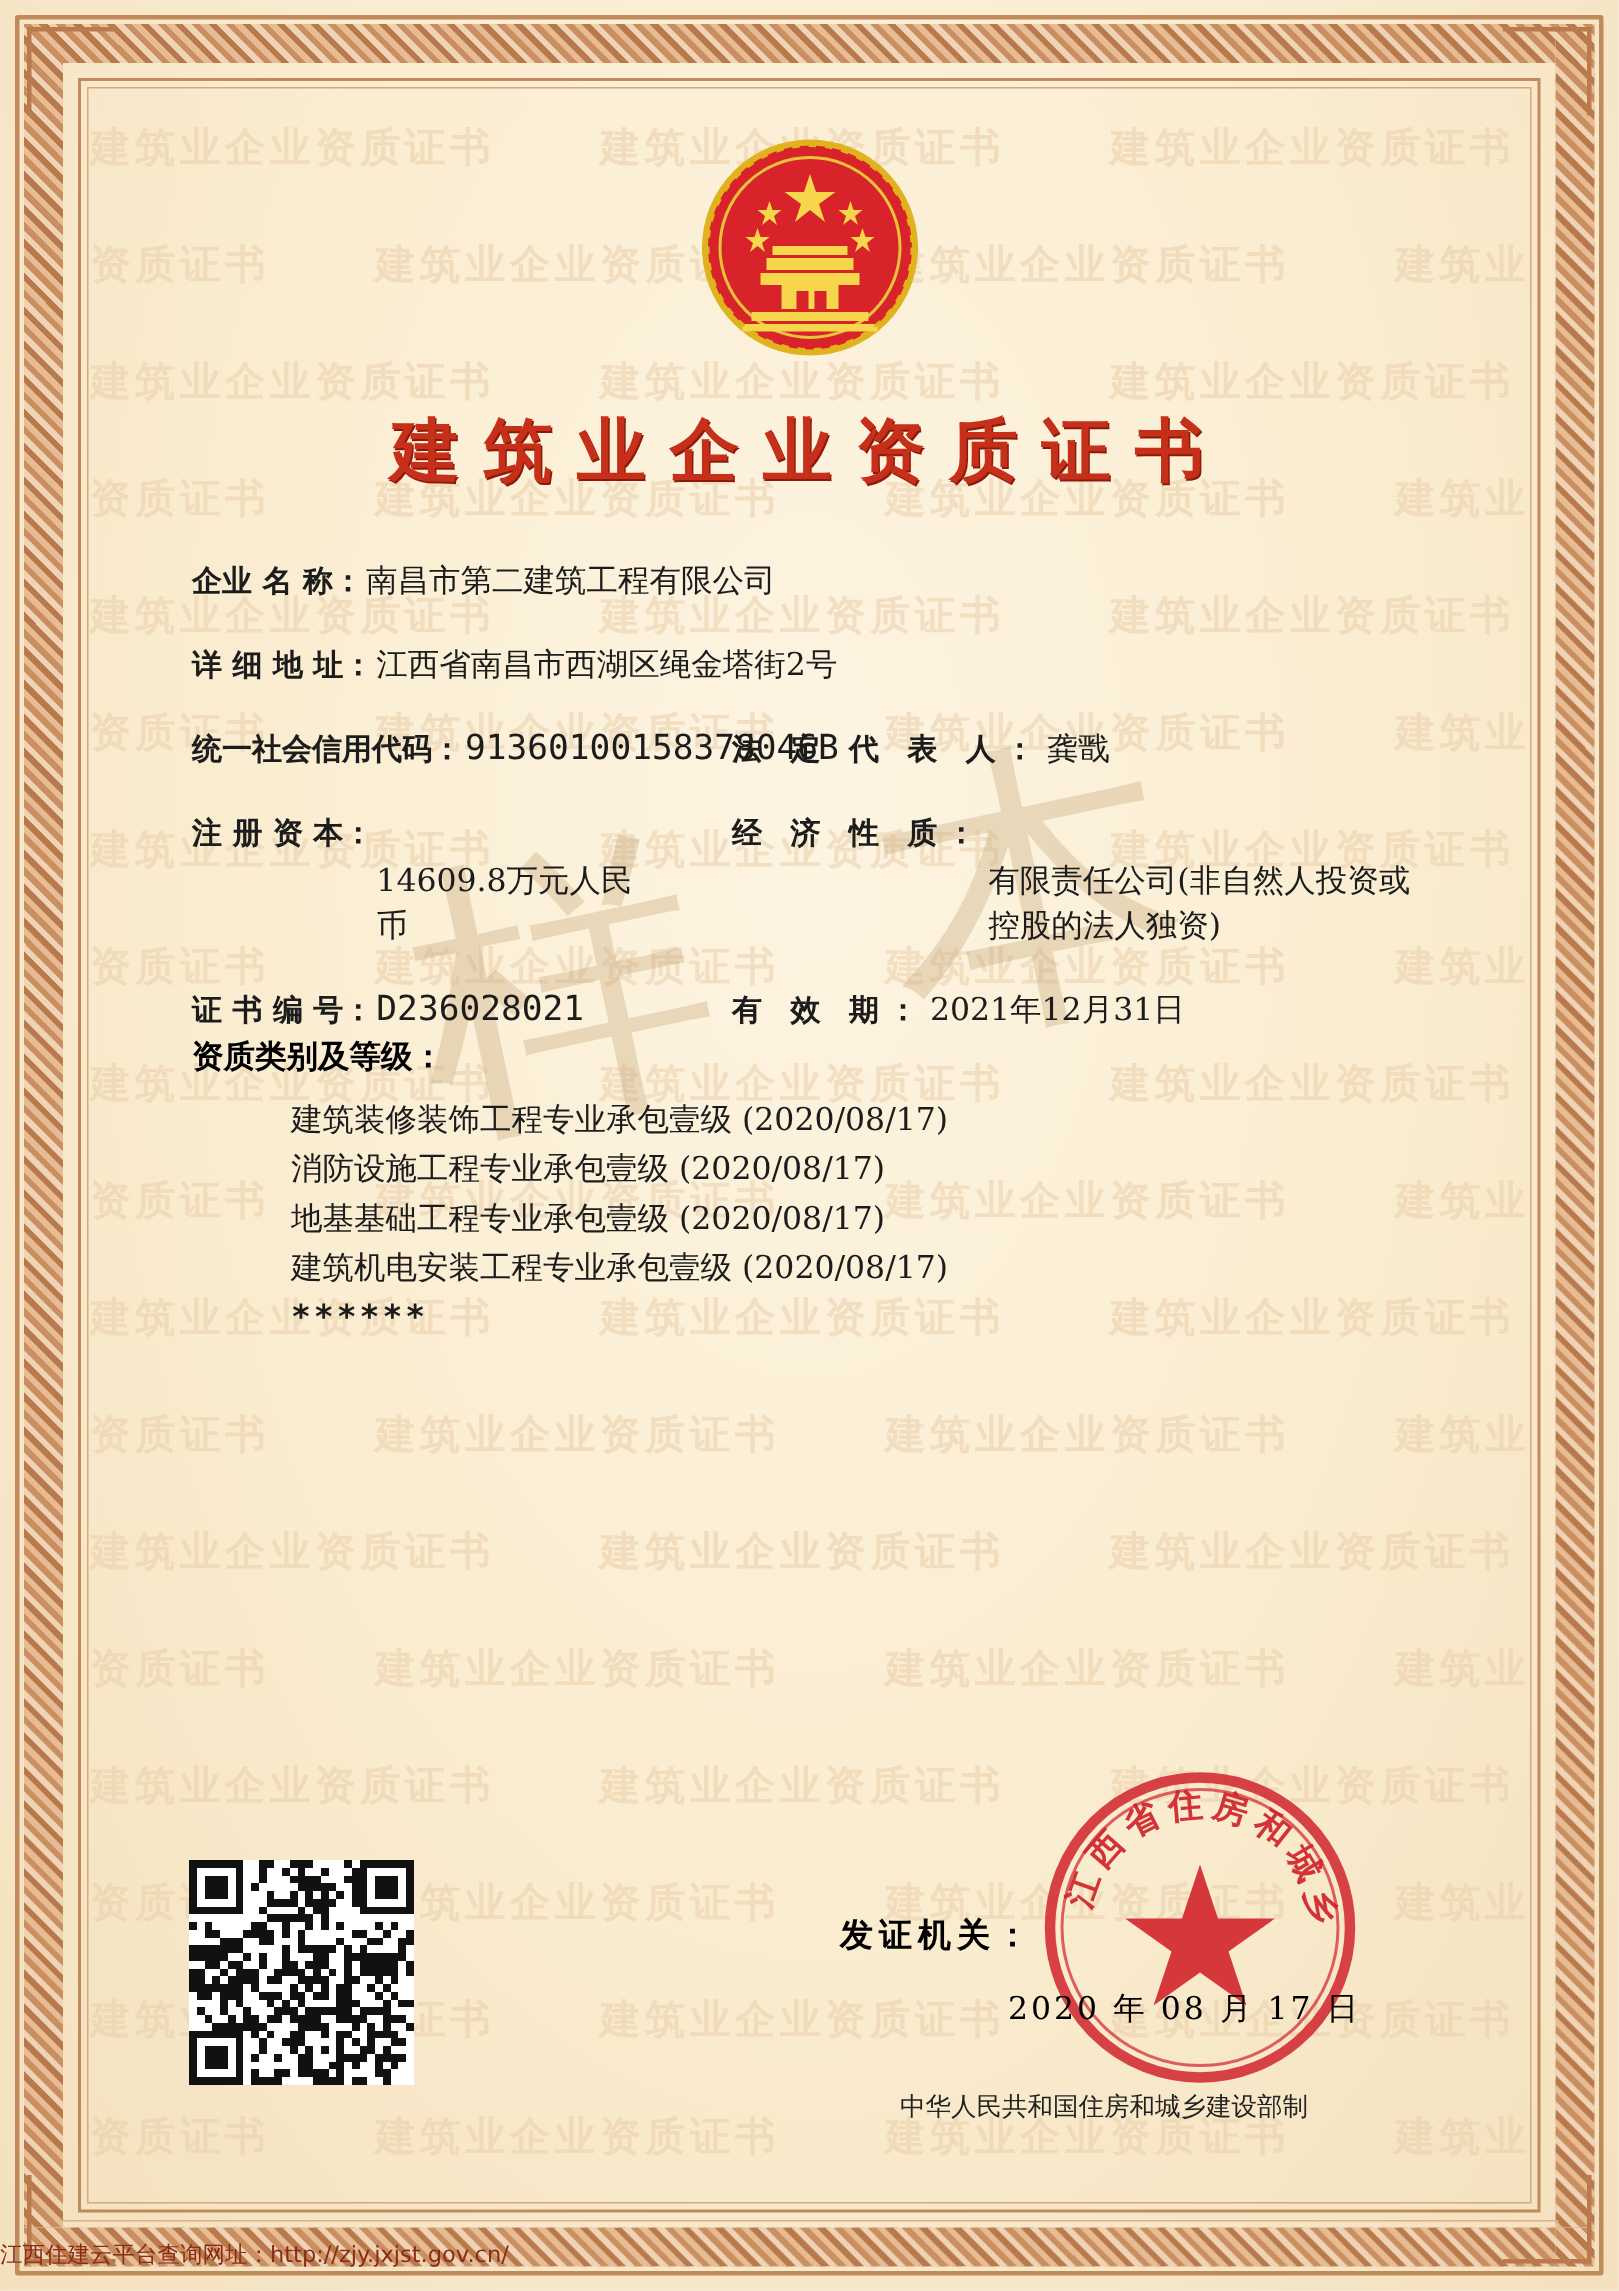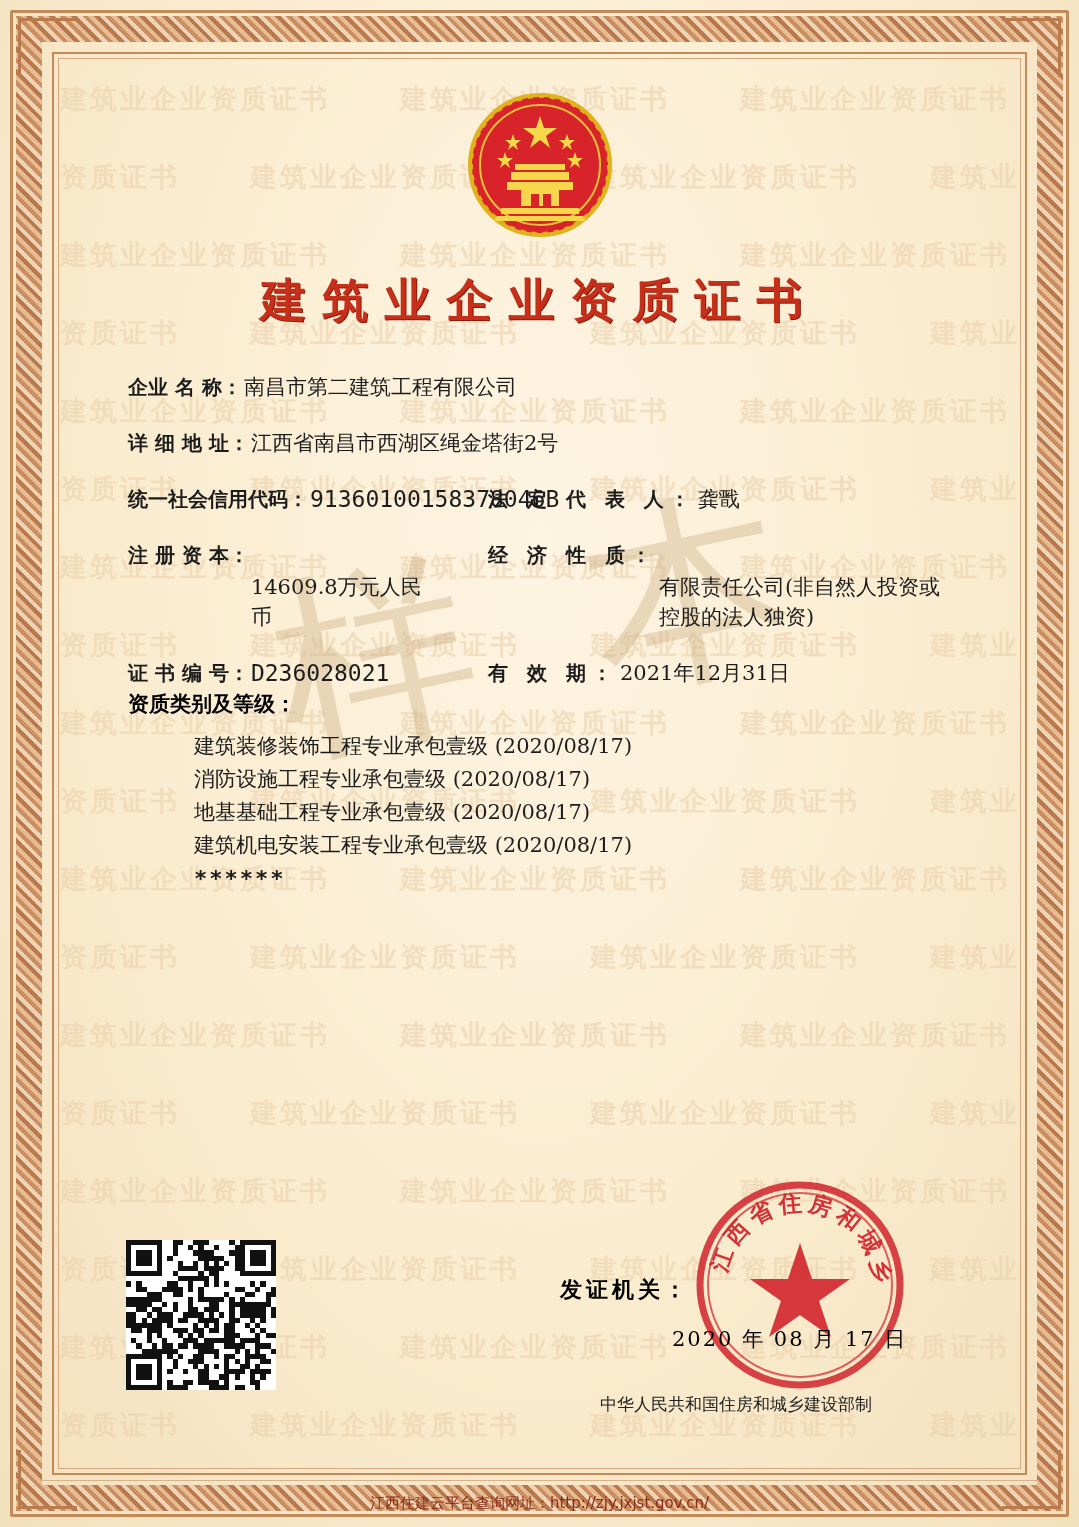--- a/index.html
+++ b/index.html
@@ -173,21 +173,20 @@
     font-size:17px;font-family:"DejaVu Sans", sans-serif;color:#222;
   }
   .seal{
     position:absolute;left:690px;top:1175px;
     width:220px;height:220px;
   }
 
   
   .footer-line{
     position:absolute;left:0;right:0;bottom:14px;
-    text-align:center;
     font-size:15px;
     color:#8a2b18;
     font-family:"DejaVu Sans", sans-serif;
   }
   .footer-sep{
     position:absolute;left:40px;right:40px;bottom:46px;
     height:1px;background:#d7b189;
   }
 </style>
 </head>

